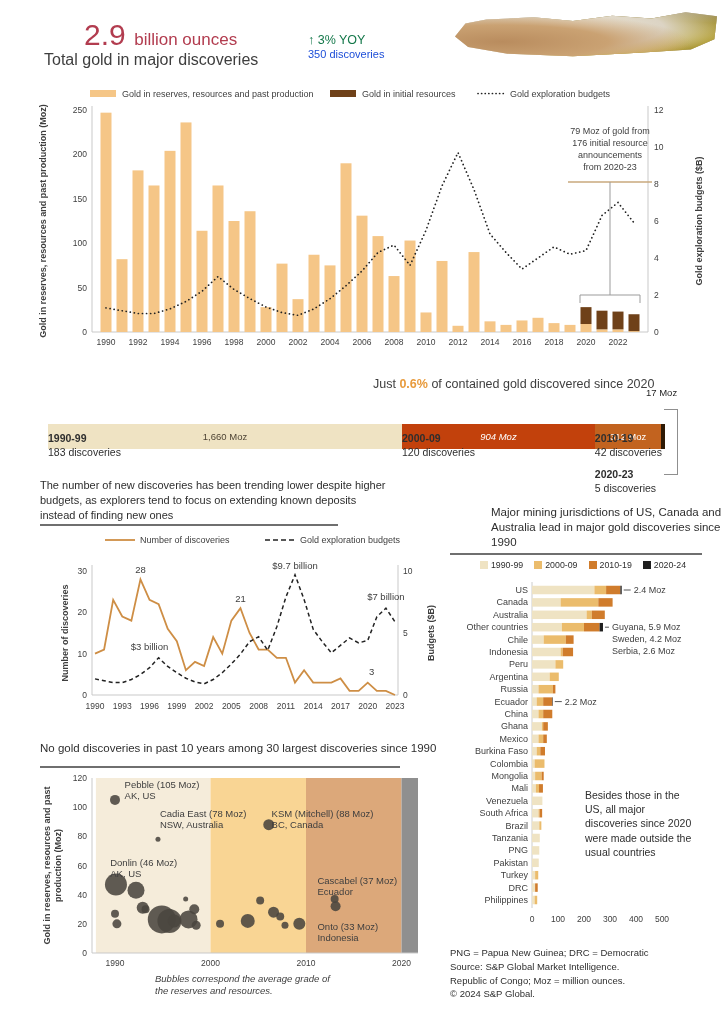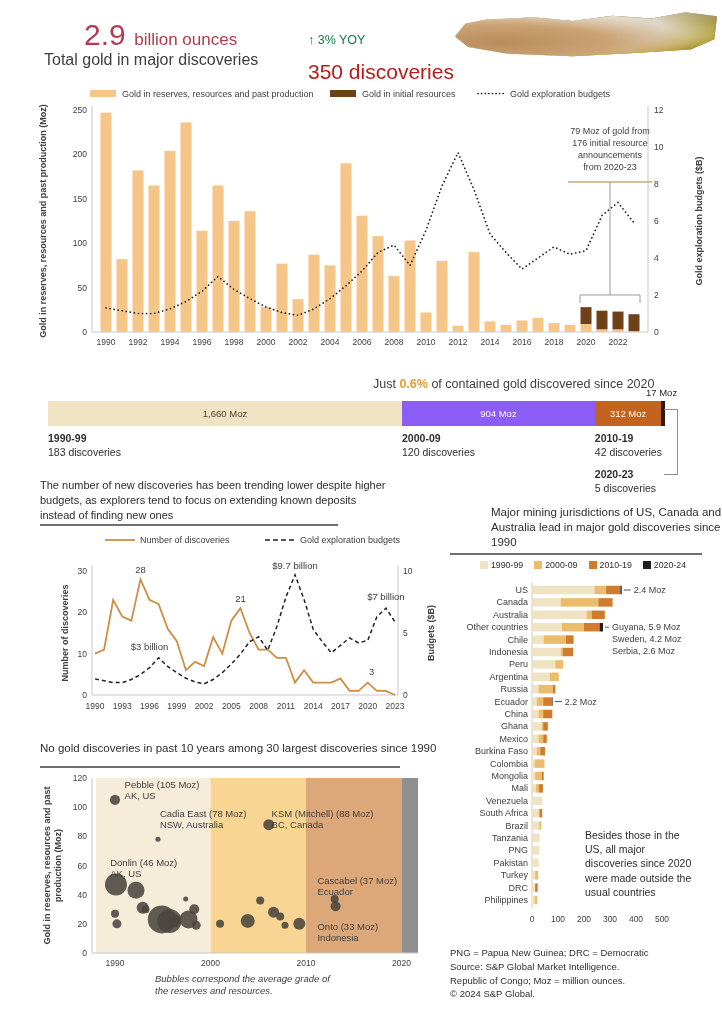--- a/index.html
+++ b/index.html
@@ -4,50 +4,50 @@
 <style>
   html,body{margin:0;padding:0;background:#e9e9e9;}
   .page{position:relative;width:722px;height:1024px;background:#ffffff;overflow:hidden;
         font-family:"Liberation Sans",sans-serif;color:#3E3E3E;}
   .abs{position:absolute;}
   .headline{left:44px;top:18px;margin-left:40px;}
   .headline .big{font-size:30px;color:#B23C4F;}
   .headline .unit{font-size:17px;color:#B23C4F;margin-left:4px;}
   .headline-sub{left:44px;top:51px;font-size:16px;color:#3E3E3E;}
   .yoy{left:308px;top:33px;font-size:12.5px;color:#14784A;}
-  .disc-count{left:308px;top:60px;font-size:21px;color:#b91c1c;}
+  .disc-count{left:308px;top:48px;font-size:11px;color:#1d4ed8;}
   .nugget{left:455px;top:8px;width:262px;height:52px;
     background:
       radial-gradient(ellipse at 18% 65%, #b98c5e 0%, #caa273 35%, rgba(0,0,0,0) 62%),
       radial-gradient(ellipse at 44% 38%, #ece5d6 0%, #dcd4c4 45%, rgba(0,0,0,0) 75%),
       radial-gradient(ellipse at 55% 70%, #d9b42e 0%, #c79d22 22%, rgba(0,0,0,0) 45%),
       radial-gradient(ellipse at 78% 55%, #c4b145 0%, #a3902e 38%, rgba(0,0,0,0) 70%),
       radial-gradient(ellipse at 92% 35%, #9a8f77 0%, #b0a68f 40%, rgba(0,0,0,0) 75%),
       #d8cfbf;
     clip-path:polygon(0% 55%,4% 30%,12% 22%,30% 18%,45% 25%,60% 15%,75% 20%,88% 8%,100% 16%,99% 60%,90% 80%,70% 86%,45% 93%,20% 88%,5% 75%);}
   svg text{font-family:"Liberation Sans",sans-serif;fill:#3E3E3E;}
   .decade-title{left:373px;top:377px;font-size:12.5px;color:#3E3E3E;}
   .decade-title .accent{color:#E89B3D;font-weight:bold;}
   .decade-callout{left:646px;top:387px;font-size:9.5px;color:#1F1F1F;}
   .decade-bar{left:48px;top:401px;width:617px;height:25px;display:flex;}
   .decade-seg{height:100%;display:flex;align-items:center;justify-content:center;
-              font-size:9.5px;overflow:hidden;white-space:nowrap;}
+              font-size:9.5px;overflow:hidden;white-space:nowrap;margin-top:23px;}
   .decade-labels{left:48px;top:432px;width:640px;height:70px;}
   .decade-period{position:absolute;font-size:10.5px;line-height:1.3;color:#2E2E2E;}
   .decade-period b{font-size:10.5px;}
   .decade-bracket{left:664px;top:409px;width:13px;height:64px;
     border-top:1px solid #8f8f8f;border-right:1px solid #8f8f8f;border-bottom:1px solid #8f8f8f;}
   .intro{left:40px;top:478px;width:348px;font-size:11px;line-height:1.35;color:#2E2E2E;}
   .rule{height:1.5px;background:#6f6f6f;}
   .bubble-title{left:40px;top:742px;width:400px;font-size:11.5px;color:#2E2E2E;}
   .jur-title{left:450px;top:505px;width:252px;font-size:11.5px;line-height:1.3;color:#2E2E2E;margin-left:41px;}
   .jur-legend{left:452px;top:560px;width:262px;display:flex;justify-content:center;gap:11px;
               font-size:8.8px;color:#2E2E2E;align-items:center;}
   .jur-legend .sw{display:inline-block;width:8px;height:8px;margin-right:3px;vertical-align:-1px;}
-  .jur-note{left:585px;top:828px;width:114px;font-size:10.5px;line-height:1.35;color:#2E2E2E;}
+  .jur-note{left:585px;top:788px;width:114px;font-size:10.5px;line-height:1.35;color:#2E2E2E;}
   .footer{left:450px;top:946px;width:260px;font-size:9.5px;line-height:1.45;color:#2E2E2E;}
 </style>
 </head>
 <body>
 
 <div class="page">
 
   <div class="abs headline">
     <span class="big">2.9</span>
     <span class="unit">billion ounces</span>
@@ -154,21 +154,21 @@
         <polyline points="550,221 550,213 610,213 610,221" fill="none" stroke="#9B9B9B" stroke-width="1"></polyline>
       </g>
     </svg>
 
   <div class="abs decade-title">
     <span>Just </span><span class="accent">0.6%</span><span> of contained gold discovered since 2020</span>
   </div>
   <div class="abs decade-callout">17 Moz</div>
   <div class="abs decade-bar">
       <div class="decade-seg" style="width: 57.3799%; background: rgb(239, 227, 195); color: rgb(78, 68, 53);">1,660 Moz</div>
-      <div class="decade-seg" style="width: 31.2478%; background: #8b5cf6; color: rgb(255, 255, 255);">904 Moz</div>
+      <div class="decade-seg" style="width: 31.2478%; background: #c2410c; color: rgb(255, 255, 255); font-style: italic;">904 Moz</div>
       <div class="decade-seg" style="width: 10.7847%; background: rgb(194, 99, 31); color: rgb(255, 255, 255);">312 Moz</div>
       <div class="decade-seg" style="width: 0.587625%; background: rgb(46, 26, 5); color: rgb(255, 255, 255);"></div>
     </div>
   <div class="abs decade-labels">
       <div class="decade-period" style="left: 0px; top: 0px;"><b>1990-99</b><br>183 discoveries</div>
       <div class="decade-period" style="left: 354.034px; top: 0px;"><b>2000-09</b><br>120 discoveries</div>
       <div class="decade-period" style="left: 546.833px; top: 0px;"><b>2010-19</b><br>42 discoveries</div>
       <div class="decade-period" style="left: 546.833px; top: 36px;"><b>2020-23</b><br>5 discoveries</div>
     </div>
   <div class="abs decade-bracket"></div>

